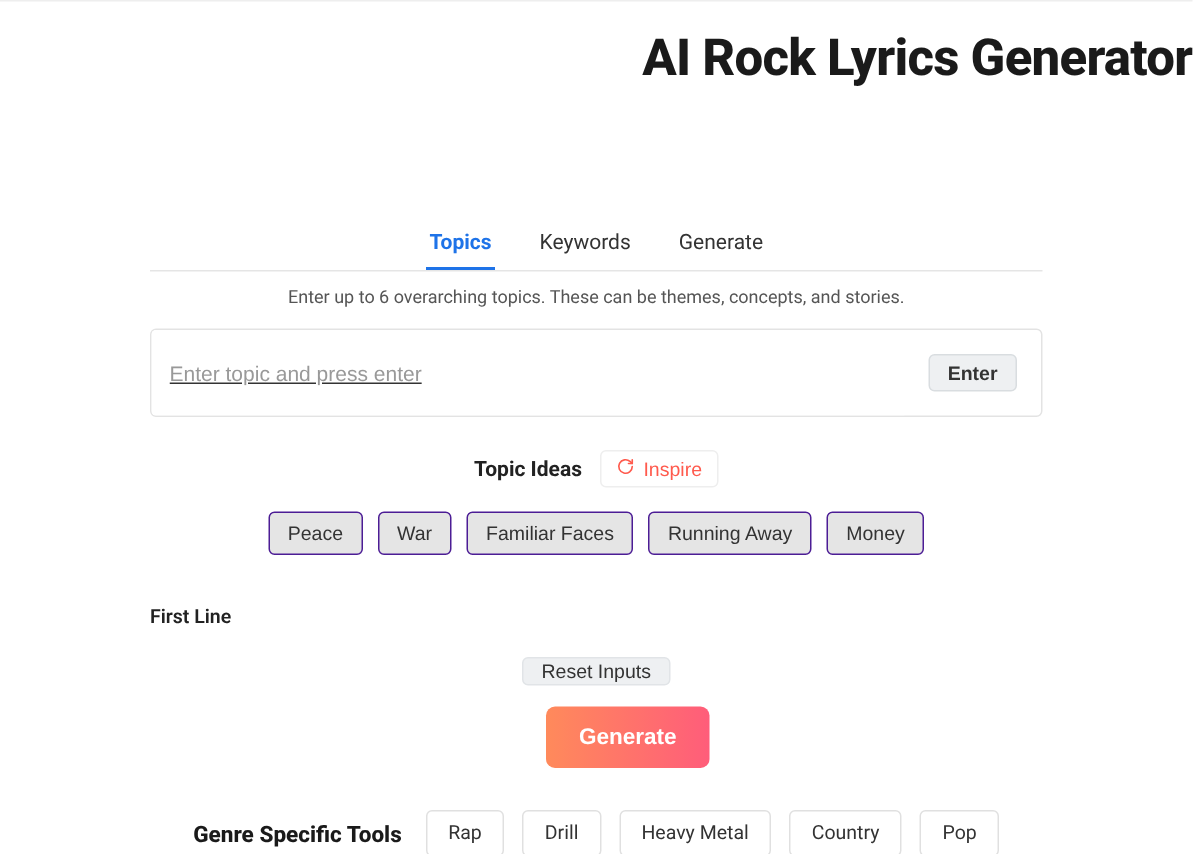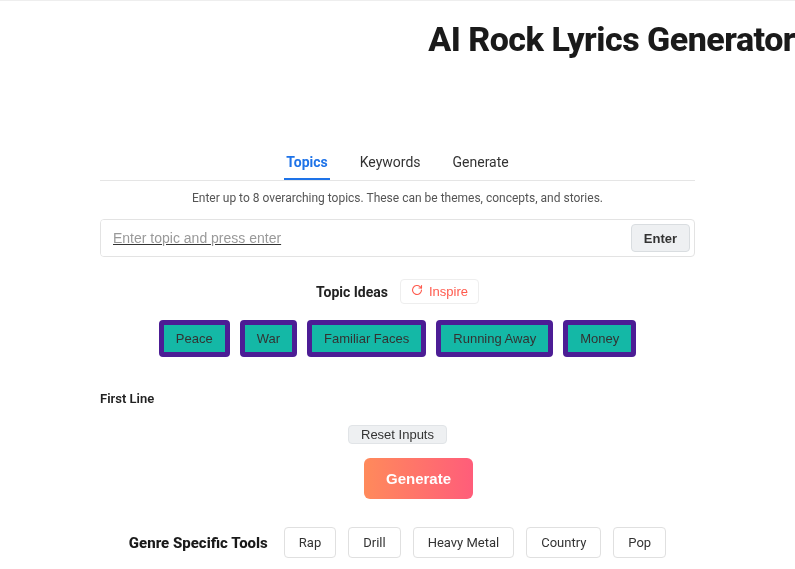--- a/index.html
+++ b/index.html
@@ -60,21 +60,21 @@
     font-size: 14px;
     outline: none;
     color: #333;
     text-decoration: underline;
   }
   .topic-input::placeholder { color: #999; }
   .enter-btn {
     background: #eef0f2;
     border: 1px solid #d9dde0;
     border-radius: 4px;
-    margin: 4px;
+    margin: 16px;
     padding: 4px 12px;
     font-size: 13px;
     font-weight: 600;
     color: #333;
     cursor: pointer;
   }
   .ideas-head {
     display: flex;
     justify-content: center;
     align-items: center;
@@ -96,23 +96,23 @@
   }
   .inspire-btn svg { width: 12px; height: 12px; }
   .chips {
     display: flex;
     flex-wrap: wrap;
     justify-content: center;
     gap: 10px;
     margin-top: 16px;
   }
   .chip {
-    border: 5px solid #4c1d95;
-    border-radius: 4px;
-    background: #14b8a6;
+    border: 1px solid #4c1d95;
+    border-radius: 4px;
+    background: #e5e5e5;
     padding: 6px 12px;
     font-size: 13px;
     color: #333;
     cursor: pointer;
   }
   .firstline-row {
     display: flex;
     align-items: center;
     gap: 28px;
     margin-top: 34px;
@@ -176,21 +176,21 @@
 <h1>AI Rock Lyrics Generator</h1>
 
 <div class="container">
 
   <div class="tabs">
     <div class="tab active">Topics</div>
     <div class="tab">Keywords</div>
     <div class="tab">Generate</div>
   </div>
 
-  <div class="hint">Enter up to 8 overarching topics. These can be themes, concepts, and stories.</div>
+  <div class="hint">Enter up to 6 overarching topics. These can be themes, concepts, and stories.</div>
 
   <div class="topic-row">
     <input class="topic-input" type="text" placeholder="Enter topic and press enter" style="">
     <button class="enter-btn">Enter</button>
   </div>
 
   <div class="ideas-head">
     <span class="ideas-title">Topic Ideas</span>
     <button class="inspire-btn">
       <span>

